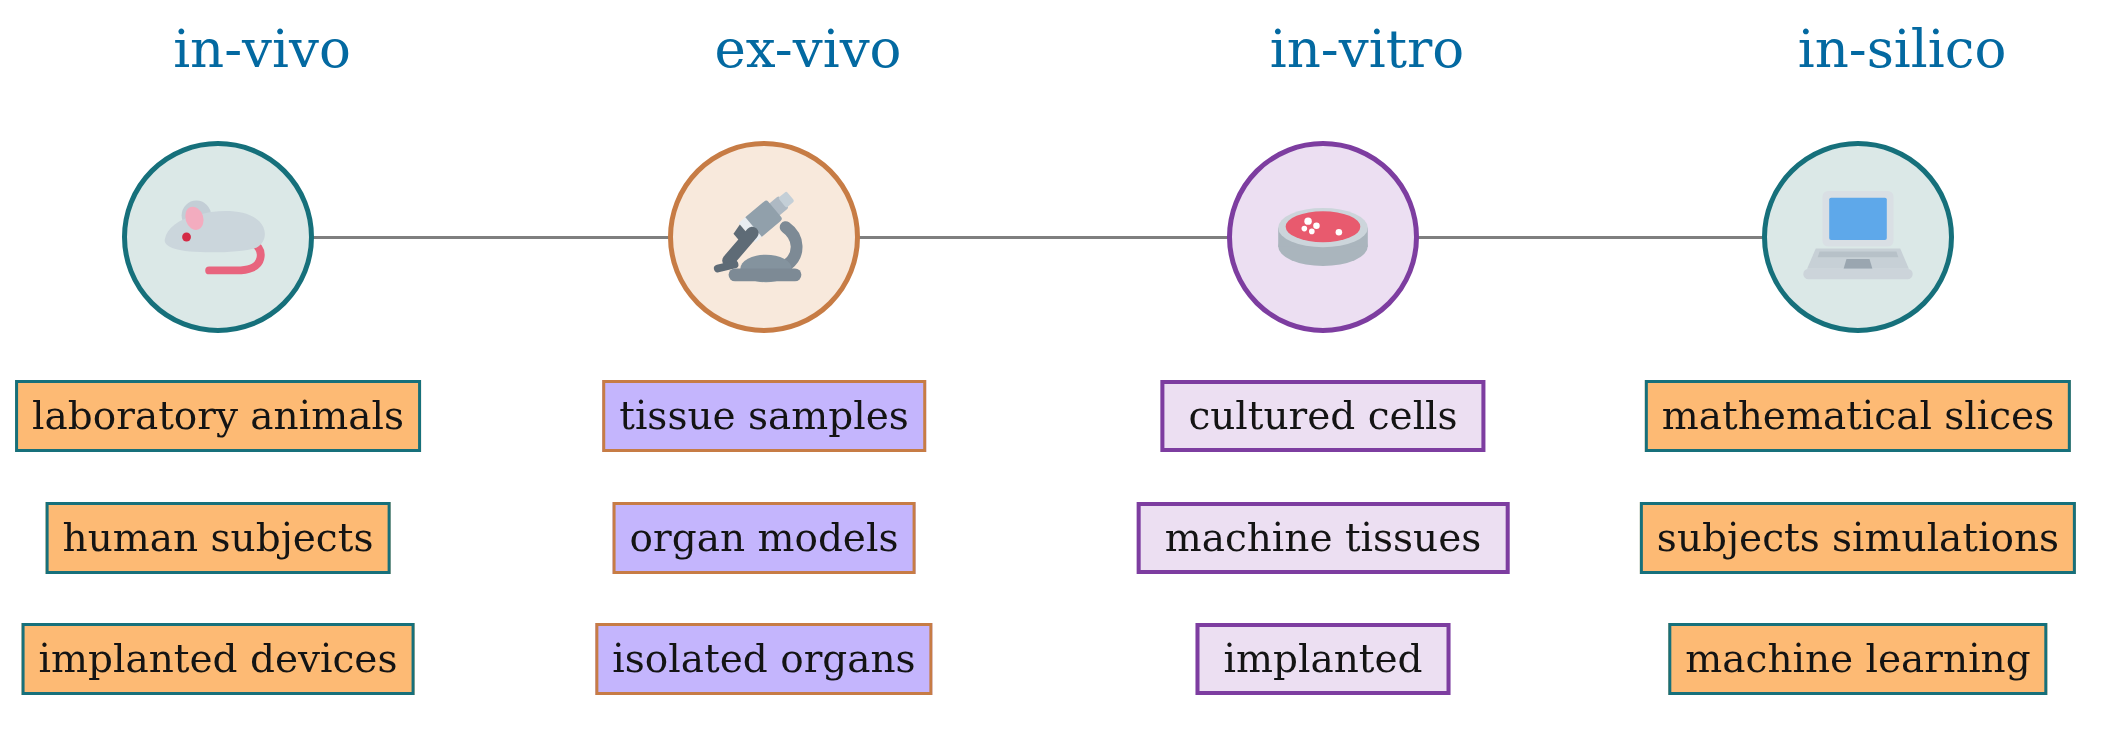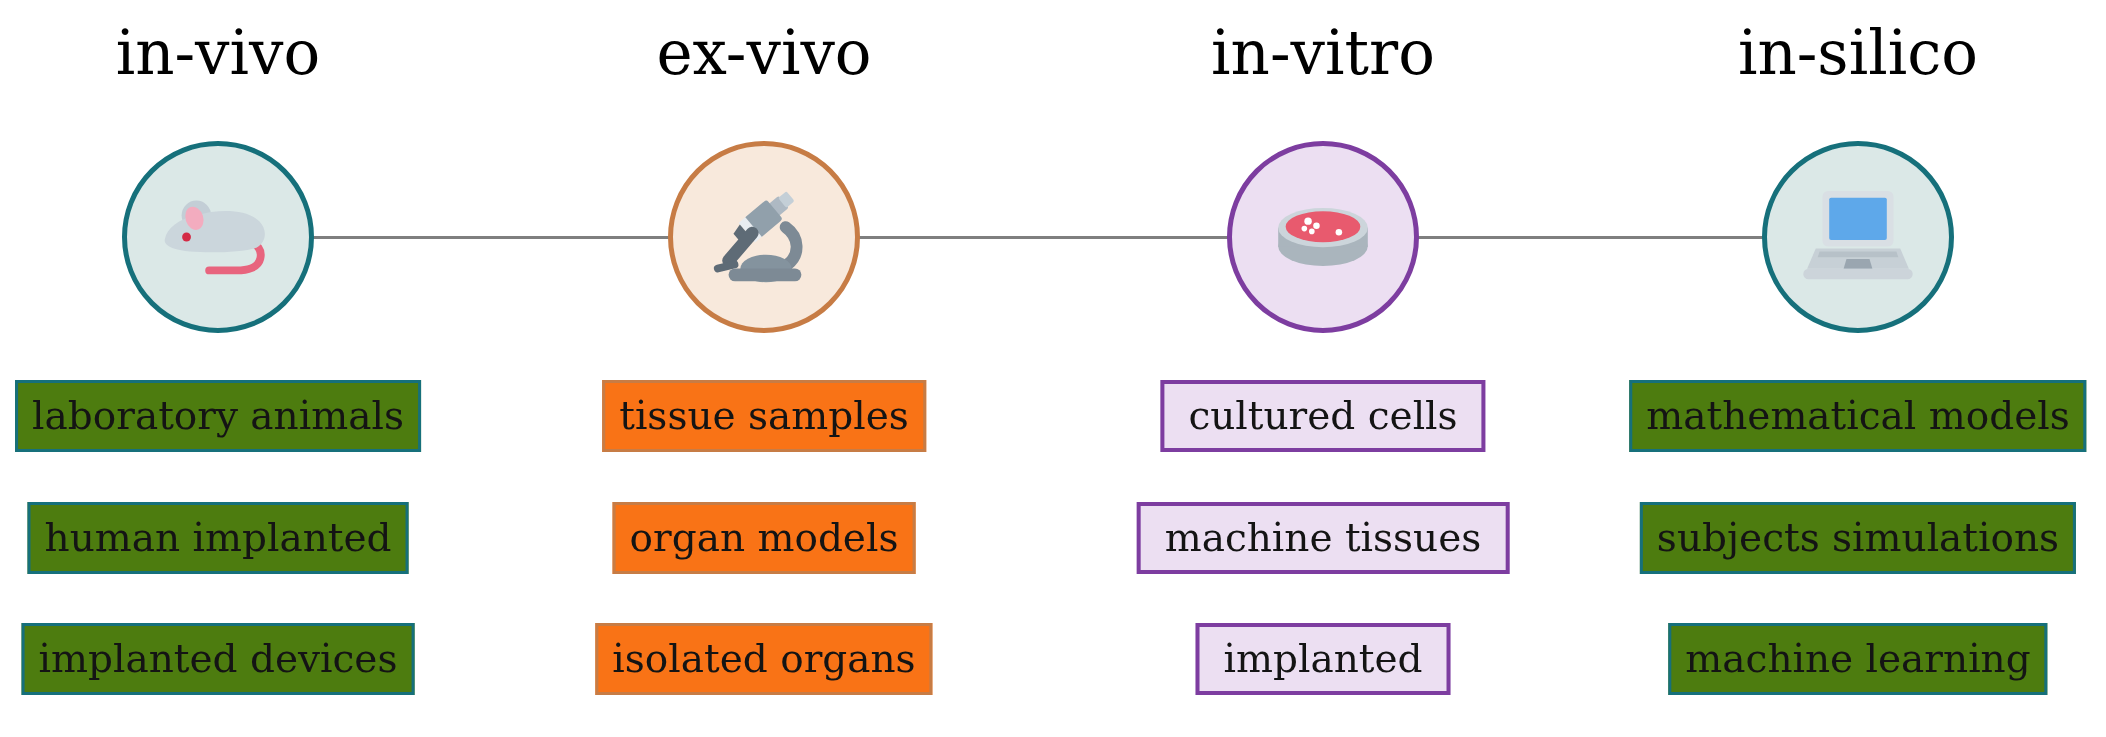--- a/index.html
+++ b/index.html
@@ -2,41 +2,41 @@
 <html><head>
 <meta charset="utf-8">
 <style>
   html,body{margin:0;padding:0;}
   body{
     width:2106px;height:737px;position:relative;background:#ffffff;
     font-family:"DejaVu Serif", serif;overflow:hidden;
   }
   .title{
     position:absolute;top:22px;transform:translateX(-50%);
-    font-size:61px;line-height:1.0;color:#000000;white-space:nowrap;
+    font-size:53px;line-height:1.0;color:#0369a1;white-space:nowrap;margin-left:44px;
   }
   .connector{
     position:absolute;left:218px;top:236px;width:1640px;height:3px;
     background:#7f7f7f;z-index:1;
   }
   .circle{
     position:absolute;top:141px;width:182px;height:182px;border-radius:50%;
     border:5px solid #000;display:flex;align-items:center;justify-content:center;
     transform:translateX(-50%);z-index:2;
   }
   .circle.teal{border-color:#16707b;background:#dbe8e7;}
   .circle.orange{border-color:#c77c45;background:#f8e9dc;}
   .circle.purple{border-color:#7d3da0;background:#ecdff2;}
   .box{
     position:absolute;transform:translateX(-50%);
     font-size:39px;line-height:48px;padding:9px 14px;
     color:#141414;white-space:nowrap;text-align:center;z-index:2;
   }
-  .box.teal{border:3px solid #16707b;background:#4d7c0f;}
-  .box.orange{border:3px solid #c77c45;background:#f97316;}
+  .box.teal{border:3px solid #16707b;background:#fdba74;}
+  .box.orange{border:3px solid #c77c45;background:#c4b5fd;}
   .box.purple{border:4px solid #7d3da0;background:#ecdff2;padding:8px 24px;}
   .row0{top:380px}
   .row1{top:502px}
   .row2{top:623px}
   .c0{left:218px}
   .c1{left:764px}
   .c2{left:1323px}
   .c3{left:1858px}
 </style>
 </head>
@@ -95,26 +95,26 @@
     <rect x="23" y="2" width="74" height="58" rx="6" fill="#d9dfe4"></rect>
     <rect x="30" y="9" width="60" height="44" rx="2" fill="#5ea8ea"></rect>
     <path d="M16 62 L104 62 L113 83 L7 83 Z" fill="#c7d0d6"></path>
     <path d="M20 65 L100 65 L102 71 L18 71 Z" fill="#b7c1c8"></path>
     <path d="M48 73 L72 73 L75 83 L45 83 Z" fill="#9aa6b0"></path>
     <rect x="3" y="83" width="114" height="11" rx="5.5" fill="#ccd4da"></rect>
   </svg>
 </div>
 
 <div class="box teal c0 row0">laboratory animals</div>
-<div class="box teal c0 row1">human implanted</div>
+<div class="box teal c0 row1">human subjects</div>
 <div class="box teal c0 row2">implanted devices</div>
 
 <div class="box orange c1 row0">tissue samples</div>
 <div class="box orange c1 row1">organ models</div>
 <div class="box orange c1 row2">isolated organs</div>
 
 <div class="box purple c2 row0">cultured cells</div>
 <div class="box purple c2 row1">machine tissues</div>
 <div class="box purple c2 row2">implanted</div>
 
-<div class="box teal c3 row0">mathematical models</div>
+<div class="box teal c3 row0">mathematical slices</div>
 <div class="box teal c3 row1">subjects simulations</div>
 <div class="box teal c3 row2">machine learning</div>
 
 </body></html>

